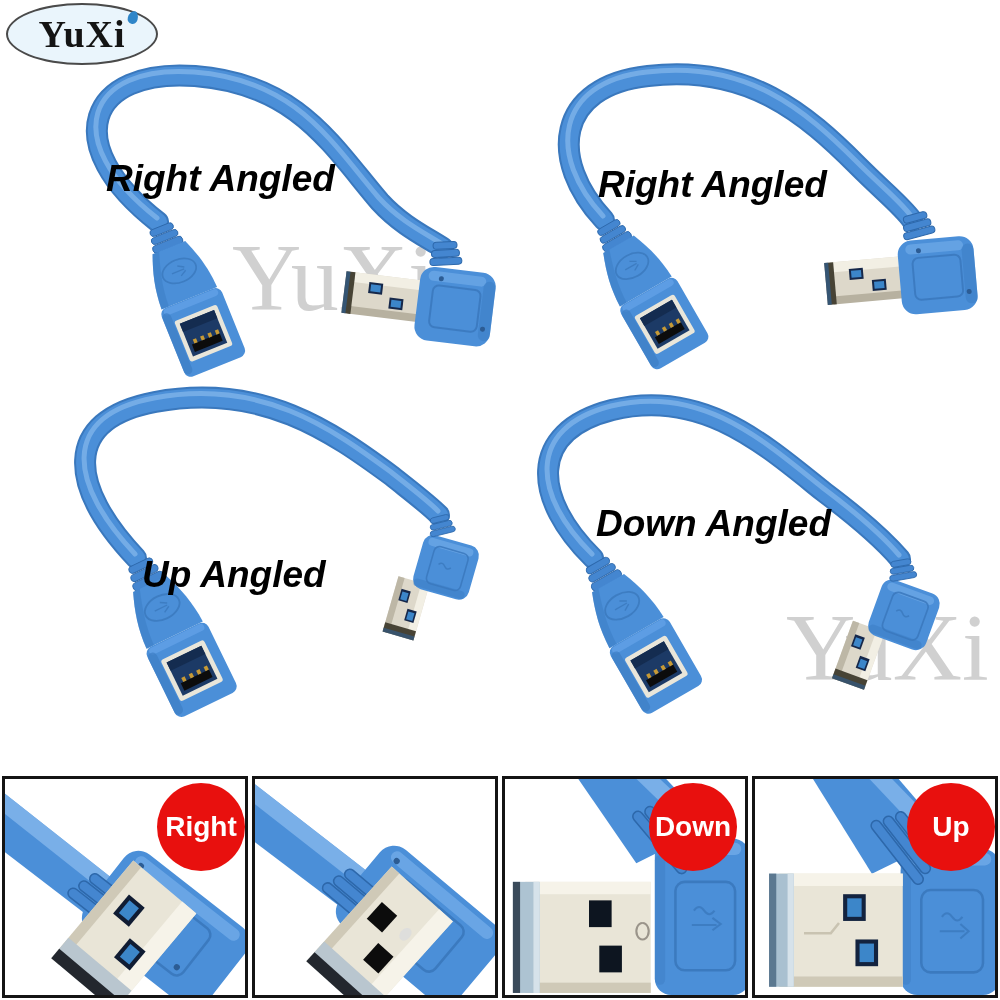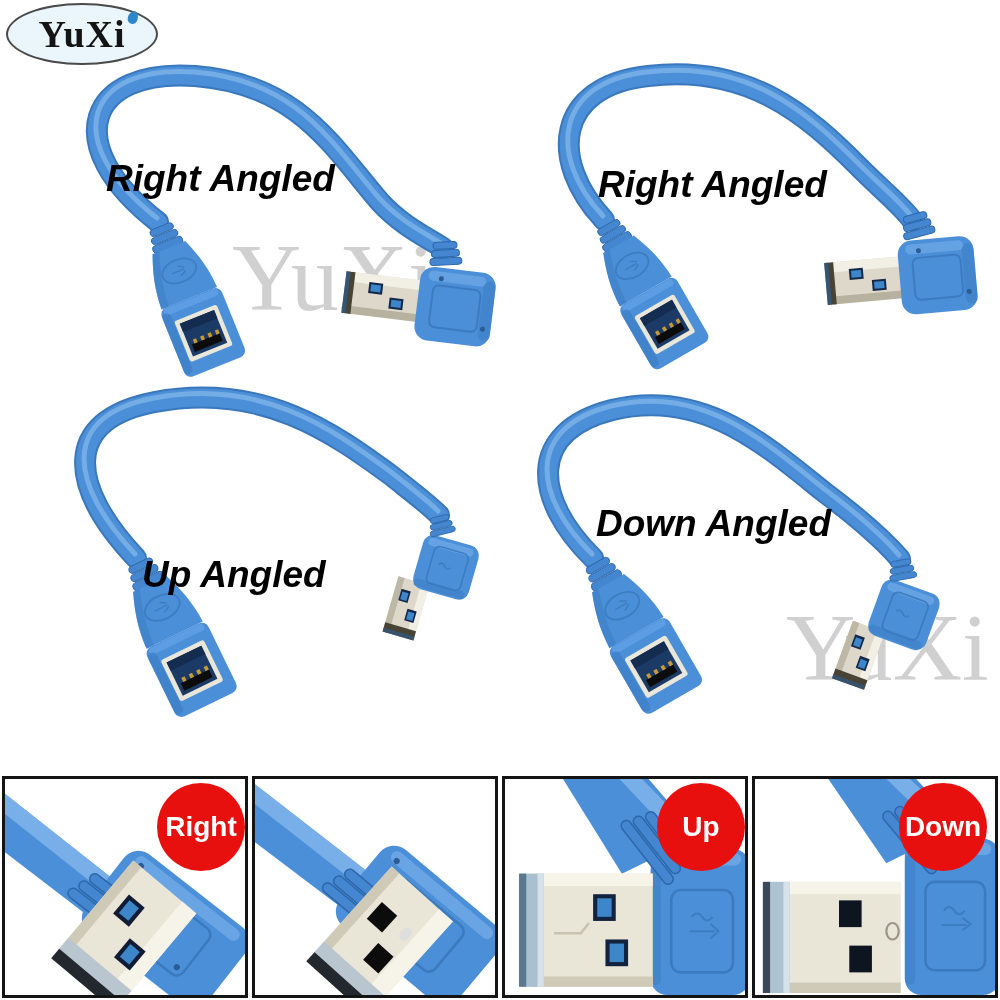--- a/index.html
+++ b/index.html
@@ -243,20 +243,51 @@
         <rect x="-40" y="-12" width="80" height="12" fill="#23272e"></rect>
         <rect x="-24" y="-92" width="20" height="22" fill="#0c0c0c"></rect>
         <ellipse cx="14" cy="-84" rx="5" ry="7" fill="#dddddd" opacity="0.9"></ellipse>
         <rect x="0" y="-60" width="20" height="22" fill="#0c0c0c"></rect>
       </g>
     </svg>
   </div>
 
   <div class="panel">
     <svg viewBox="0 0 242 210" preserveAspectRatio="xMidYMid slice">
+      <path d="M 66 -14 L 148 -14 L 204 46 L 132 82 Z" fill="var(--cable-blue,#4b8fd8)"></path>
+      <path d="M 140 -14 L 204 46 L 188 54 L 126 -6 Z" fill="#84b7ec" opacity="0.8"></path>
+      <rect x="150" y="58" width="92" height="152" rx="16" fill="var(--cable-blue,#4b8fd8)"></rect>
+      <rect x="156" y="62" width="78" height="12" rx="6" fill="#6fa9e7" opacity="0.85"></rect>
+      <rect x="150" y="74" width="10" height="126" rx="5" fill="#3d7dc4" opacity="0.5"></rect>
+      <rect x="170" y="100" width="58" height="86" rx="9" fill="none" stroke="#3a78bd" stroke-width="2.5" opacity="0.9"></rect>
+      <g>
+        <path d="M 188 128 q 5 -7 10 0 t 10 0 M 186 142 h 24 M 206 135 l 8 6 -8 6" stroke="#3a78bd" stroke-width="2" fill="none" opacity="0.8"></path>
+      </g>
+      <g transform="translate(164,54) rotate(50)">
+        <rect x="-30" y="-17" width="60" height="10" rx="5" fill="#4486d0" stroke="#2d68ab" stroke-width="1.5"></rect>
+        <rect x="-34" y="-5" width="68" height="10" rx="5" fill="#4486d0" stroke="#2d68ab" stroke-width="1.5"></rect>
+        <rect x="-38" y="7" width="76" height="10" rx="5" fill="#4486d0" stroke="#2d68ab" stroke-width="1.5"></rect>
+      </g>
+      <rect x="24" y="100" width="122" height="108" fill="#e9e5d7"></rect>
+      <rect x="24" y="100" width="122" height="12" fill="#f6f3e9"></rect>
+      <rect x="24" y="198" width="122" height="10" fill="#cfc9b7"></rect>
+      <rect x="12" y="100" width="26" height="108" fill="#adc3d2"></rect>
+      <rect x="12" y="100" width="7" height="108" fill="#3a4a5a"></rect>
+      <rect x="32" y="100" width="6" height="108" fill="#d6e2ea"></rect>
+      <rect x="86" y="118" width="22" height="26" fill="#0d1520"></rect>
+      <rect x="96" y="162" width="22" height="26" fill="#0d1520"></rect>
+      <path d="M 138 140 a 6 8 0 1 0 0.1 0" stroke="#9a948a" stroke-width="2" fill="none"></path>
+    </svg>
+    <div class="badge badge--shift">
+      <span>Down</span>
+    </div>
+  </div>
+
+  <div class="panel">
+    <svg viewBox="0 0 242 210" preserveAspectRatio="xMidYMid slice">
       <path d="M 52 -14 L 132 -14 L 192 56 L 118 92 Z" fill="var(--cable-blue,#4b8fd8)"></path>
       <path d="M 124 -14 L 192 56 L 176 64 L 110 -6 Z" fill="#84b7ec" opacity="0.8"></path>
       <rect x="146" y="68" width="96" height="142" rx="16" fill="var(--cable-blue,#4b8fd8)"></rect>
       <rect x="152" y="72" width="82" height="12" rx="6" fill="#6fa9e7" opacity="0.85"></rect>
       <rect x="146" y="84" width="10" height="116" rx="5" fill="#3d7dc4" opacity="0.5"></rect>
       <rect x="166" y="108" width="60" height="80" rx="9" fill="none" stroke="#3a78bd" stroke-width="2.5" opacity="0.9"></rect>
       <g>
         <path d="M 186 134 q 5 -7 10 0 t 10 0 M 184 148 h 24 M 204 141 l 8 7 -8 7" stroke="#3a78bd" stroke-width="2" fill="none" opacity="0.8"></path>
       </g>
       <g transform="translate(152,64) rotate(52)">
@@ -274,44 +305,13 @@
       <rect x="90" y="112" width="22" height="26" fill="#13233f"></rect>
       <rect x="94" y="116" width="14" height="18" fill="#3c86c9"></rect>
       <rect x="102" y="156" width="22" height="26" fill="#13233f"></rect>
       <rect x="106" y="160" width="14" height="18" fill="#3c86c9"></rect>
     </svg>
     <div class="badge">
       <span>Up</span>
     </div>
   </div>
 
-  <div class="panel">
-    <svg viewBox="0 0 242 210" preserveAspectRatio="xMidYMid slice">
-      <path d="M 66 -14 L 148 -14 L 204 46 L 132 82 Z" fill="var(--cable-blue,#4b8fd8)"></path>
-      <path d="M 140 -14 L 204 46 L 188 54 L 126 -6 Z" fill="#84b7ec" opacity="0.8"></path>
-      <rect x="150" y="58" width="92" height="152" rx="16" fill="var(--cable-blue,#4b8fd8)"></rect>
-      <rect x="156" y="62" width="78" height="12" rx="6" fill="#6fa9e7" opacity="0.85"></rect>
-      <rect x="150" y="74" width="10" height="126" rx="5" fill="#3d7dc4" opacity="0.5"></rect>
-      <rect x="170" y="100" width="58" height="86" rx="9" fill="none" stroke="#3a78bd" stroke-width="2.5" opacity="0.9"></rect>
-      <g>
-        <path d="M 188 128 q 5 -7 10 0 t 10 0 M 186 142 h 24 M 206 135 l 8 6 -8 6" stroke="#3a78bd" stroke-width="2" fill="none" opacity="0.8"></path>
-      </g>
-      <g transform="translate(164,54) rotate(50)">
-        <rect x="-30" y="-17" width="60" height="10" rx="5" fill="#4486d0" stroke="#2d68ab" stroke-width="1.5"></rect>
-        <rect x="-34" y="-5" width="68" height="10" rx="5" fill="#4486d0" stroke="#2d68ab" stroke-width="1.5"></rect>
-        <rect x="-38" y="7" width="76" height="10" rx="5" fill="#4486d0" stroke="#2d68ab" stroke-width="1.5"></rect>
-      </g>
-      <rect x="24" y="100" width="122" height="108" fill="#e9e5d7"></rect>
-      <rect x="24" y="100" width="122" height="12" fill="#f6f3e9"></rect>
-      <rect x="24" y="198" width="122" height="10" fill="#cfc9b7"></rect>
-      <rect x="12" y="100" width="26" height="108" fill="#adc3d2"></rect>
-      <rect x="12" y="100" width="7" height="108" fill="#3a4a5a"></rect>
-      <rect x="32" y="100" width="6" height="108" fill="#d6e2ea"></rect>
-      <rect x="86" y="118" width="22" height="26" fill="#0d1520"></rect>
-      <rect x="96" y="162" width="22" height="26" fill="#0d1520"></rect>
-      <path d="M 138 140 a 6 8 0 1 0 0.1 0" stroke="#9a948a" stroke-width="2" fill="none"></path>
-    </svg>
-    <div class="badge badge--shift">
-      <span>Down</span>
-    </div>
-  </div>
-
 </div>
 
 </body></html>

